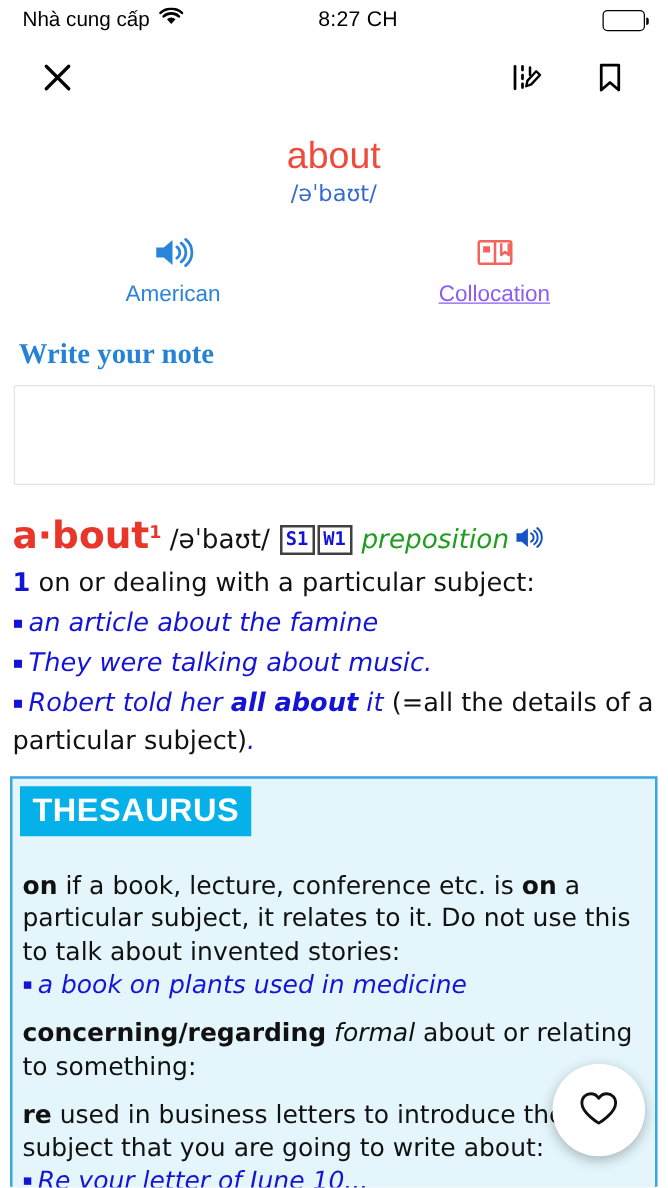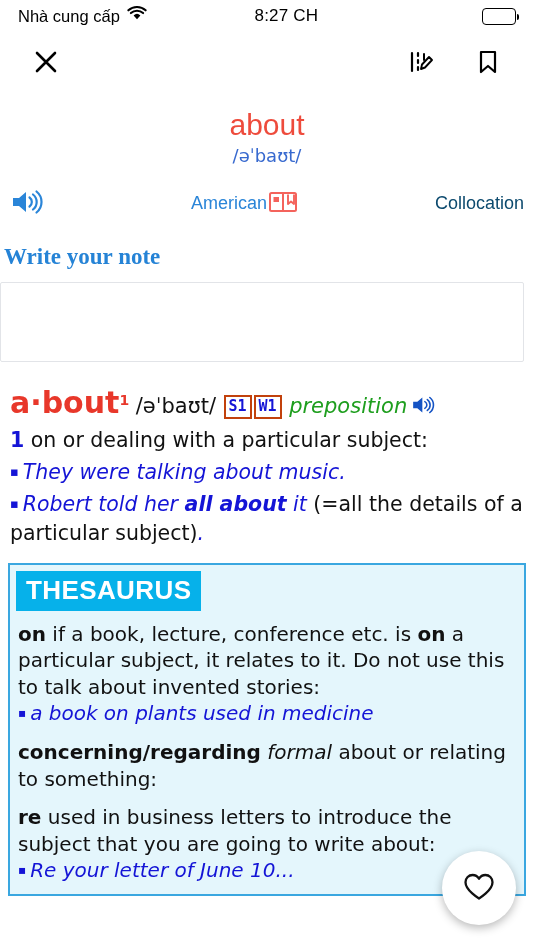--- a/index.html
+++ b/index.html
@@ -65,34 +65,34 @@
     font-size: 18px; color: #3769cf; margin-top: 2px;
   }
 
   .action-row {
     display: flex;
     margin-top: 22px;
     padding: 0 10px;
   }
   .action-col {
     flex: 1;
-    display: flex; 
+    display: flex; flex-direction: column;
     align-items: center; gap: 5px;
     cursor: pointer;
     justify-content: space-between;
   }
   .action-label {
     font-family: "Liberation Sans", sans-serif;
     font-size: 18px;
   }
   .action-col.american .action-label { color: #2a85d8; }
-  .action-col.collocation .action-label { color: #0c4a6e; }
-
-  
-  .note-section { padding: 24px 10px 0 0; }
+  .action-col.collocation .action-label { color: #8b5cf6; text-decoration: underline; }
+
+  
+  .note-section { padding: 24px 10px 0 11px; }
   .note-title {
     font-family: "Liberation Serif", serif;
     font-size: 23px; font-weight: 700; color: #2583d6;
     padding-left: 4px;
   }
   .note-box {
     margin-top: 12px;
     height: 80px;
     border: 1px solid #e2e4e8;
     background: #fff;
@@ -108,21 +108,21 @@
 
   
   .entry { padding: 16px 10px 0 10px; font-size: 20.5px; line-height: 1.42; color: #111; }
 
   .entry-headline { white-space: nowrap; }
   .hw-red { color: #e8372a; font-weight: 700; font-size: 30px; font-family: "DejaVu Sans", sans-serif; }
   .hw-sup { font-size: 14px; vertical-align: super; font-weight: 700; color: #e8372a; }
   .hw-ipa { color: #111; font-size: 21px; }
   .freq-badge {
     display: inline-block;
-    border: 2px solid #c2410c;
+    border: 2px solid #404040;
     color: #1414d6;
     font-family: "DejaVu Sans Mono", monospace;
     font-weight: 700;
     font-size: 15px;
     line-height: 1;
     padding: 2px 3px 3px 3px;
     vertical-align: 2px;
     margin: 0 1px;
   }
   .pos { color: #1e9e1e; font-style: italic; font-size: 21px; }
@@ -158,21 +158,21 @@
     color: #ffffff;
     font-family: "Liberation Sans", sans-serif;
     font-weight: 700;
     font-size: 26px;
     letter-spacing: .4px;
     padding: 4px 10px 5px 10px;
     margin: 6px 0 0 6px;
   }
   .thes-body { padding: 8px 8px 0 8px; font-size: 20px; line-height: 1.33; color: #111; }
   .thes-entry { margin-top: 12px; }
-  .thes-entry:first-child { margin-top: 2px; }
+  .thes-entry:first-child { margin-top: 18px; }
   .thes-word { font-weight: 700; }
   .thes-reg { font-style: italic; }
   .thes-ex {
     color: #1414d6;
     font-style: italic;
   }
   .thes-ex .bul { font-style: normal; font-size: 12px; vertical-align: 3px; margin-right: 4px; }
 
   
   .fab {
@@ -290,20 +290,23 @@
           <path d="M19 5.5 a8 8 0 0 1 0 13" stroke="#1453c4" stroke-width="1.9" fill="none" stroke-linecap="round"></path>
           <path d="M22 3 a11.5 11.5 0 0 1 0 18" stroke="#1453c4" stroke-width="1.9" fill="none" stroke-linecap="round"></path>
         </svg></span>
     </div>
 
     <div class="sense-def">
       <span class="sense-num">1</span>
       <span>on or dealing with a particular subject:</span>
     </div>
 
+    <div class="example">
+      <span class="bul">▪</span><span>an article about the famine</span>
+    </div>
 
     <div class="example">
       <span class="bul">▪</span><span>They were talking about music.</span>
     </div>
 
     <div class="example">
       <span class="bul">▪</span><span>Robert told her </span><span class="ex-bold">all about</span><span> it </span><span class="gloss">(=all the details of a particular subject)</span><span>.</span>
     </div>
   </div>
 

